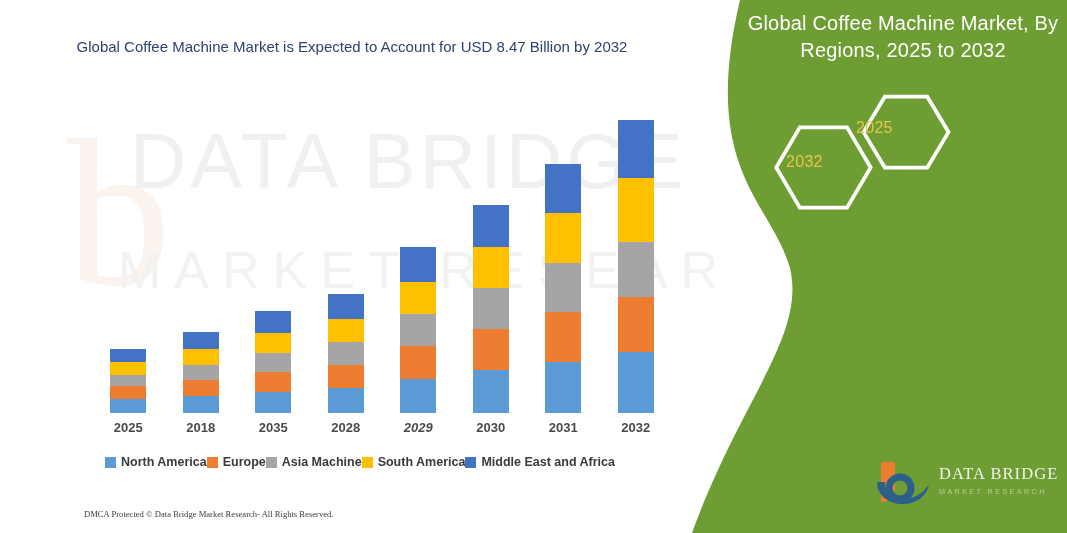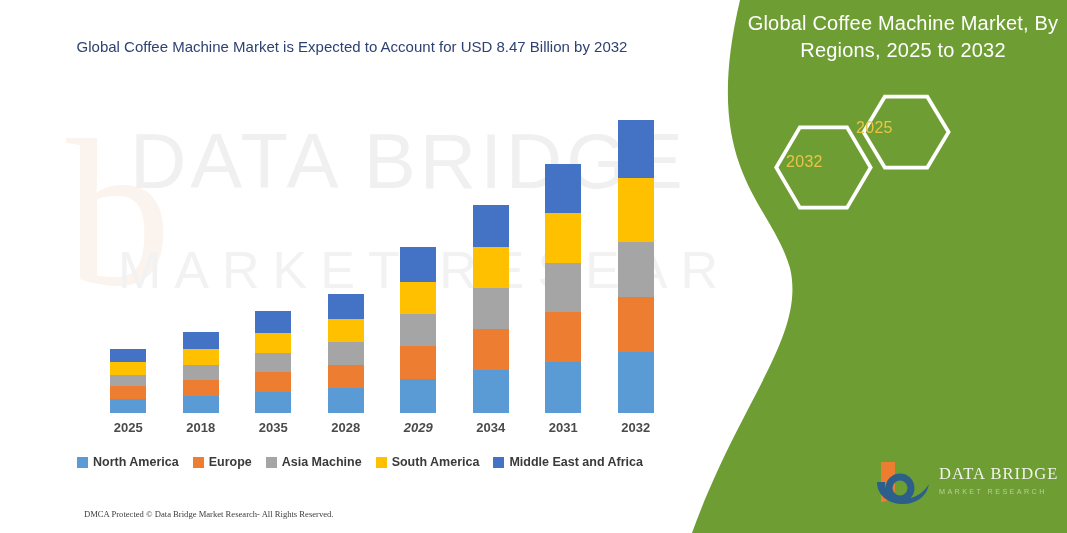--- a/index.html
+++ b/index.html
@@ -175,21 +175,20 @@
   }
 
   
   #legend {
     position: absolute;
     left: 0; top: 455px;
     width: 720px;
     display: flex;
     justify-content: center;
     align-items: center;
-    gap: 14px;
   }
   .legend-item {
     display: flex;
     align-items: center;
     gap: 5px;
   }
   .legend-swatch {
     width: 11px; height: 11px;
     display: inline-block;
   }
@@ -326,21 +325,21 @@
           <div class="seg" style="height: 60.5372px; background: rgb(91, 155, 213);"></div>
         </div>
       </div>
 
     <div id="x-axis">
         <div class="x-tick" style="left: 6.25px;">2025</div>
         <div class="x-tick" style="left: 78.75px;">2018</div>
         <div class="x-tick" style="left: 151.25px;">2035</div>
         <div class="x-tick" style="left: 223.75px;">2028</div>
         <div class="x-tick" style="left: 296.25px; font-style: italic;">2029</div>
-        <div class="x-tick" style="left: 368.75px;">2034</div>
+        <div class="x-tick" style="left: 368.75px;">2030</div>
         <div class="x-tick" style="left: 441.25px;">2031</div>
         <div class="x-tick" style="left: 513.75px;">2032</div>
       </div>
 
     <div id="legend">
         <div class="legend-item">
           <span class="legend-swatch" style="background: rgb(91, 155, 213);"></span>
           <span class="legend-label">North America</span>
         </div>
         <div class="legend-item">

